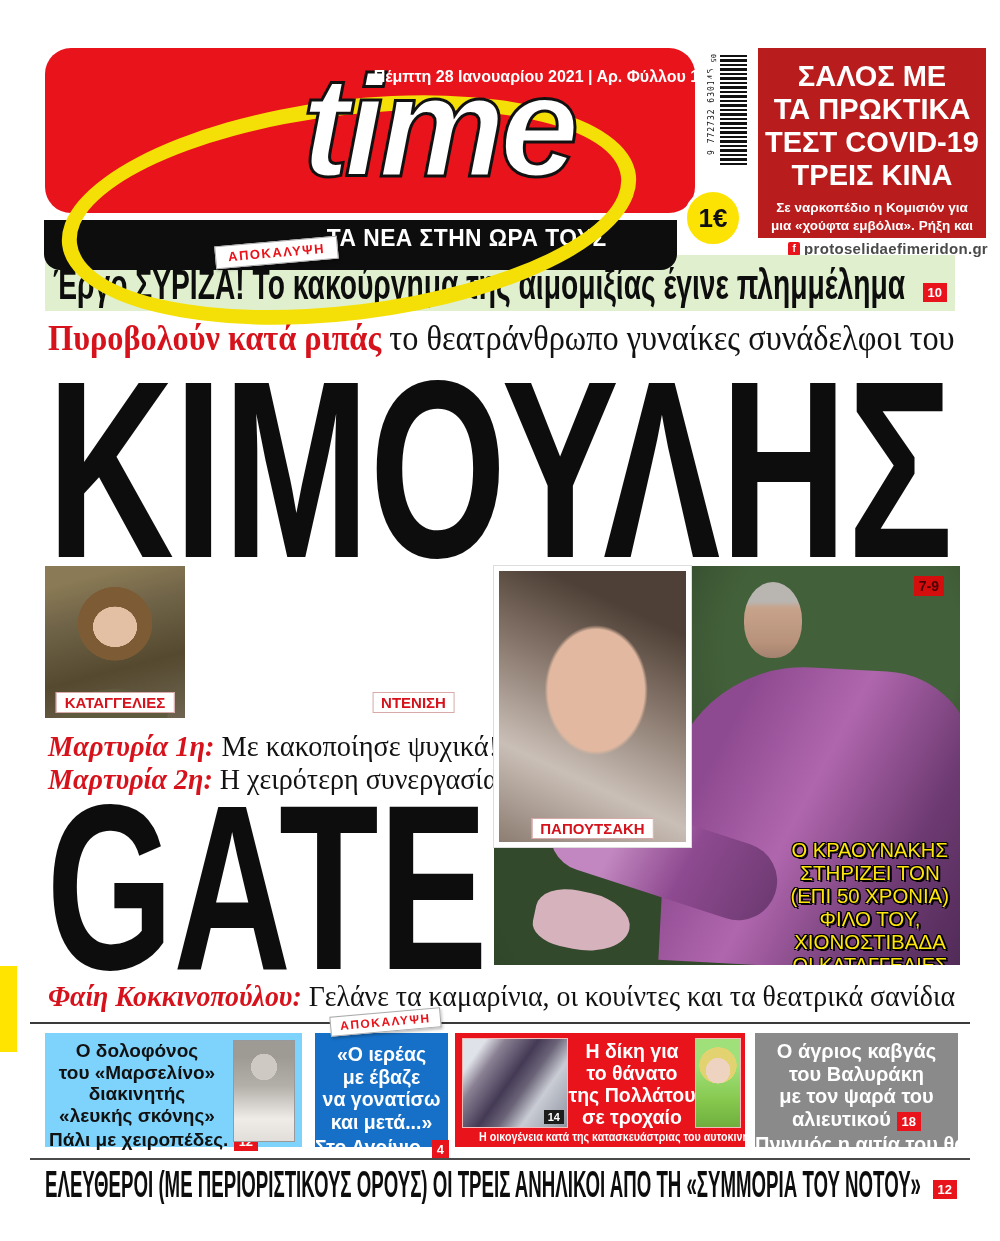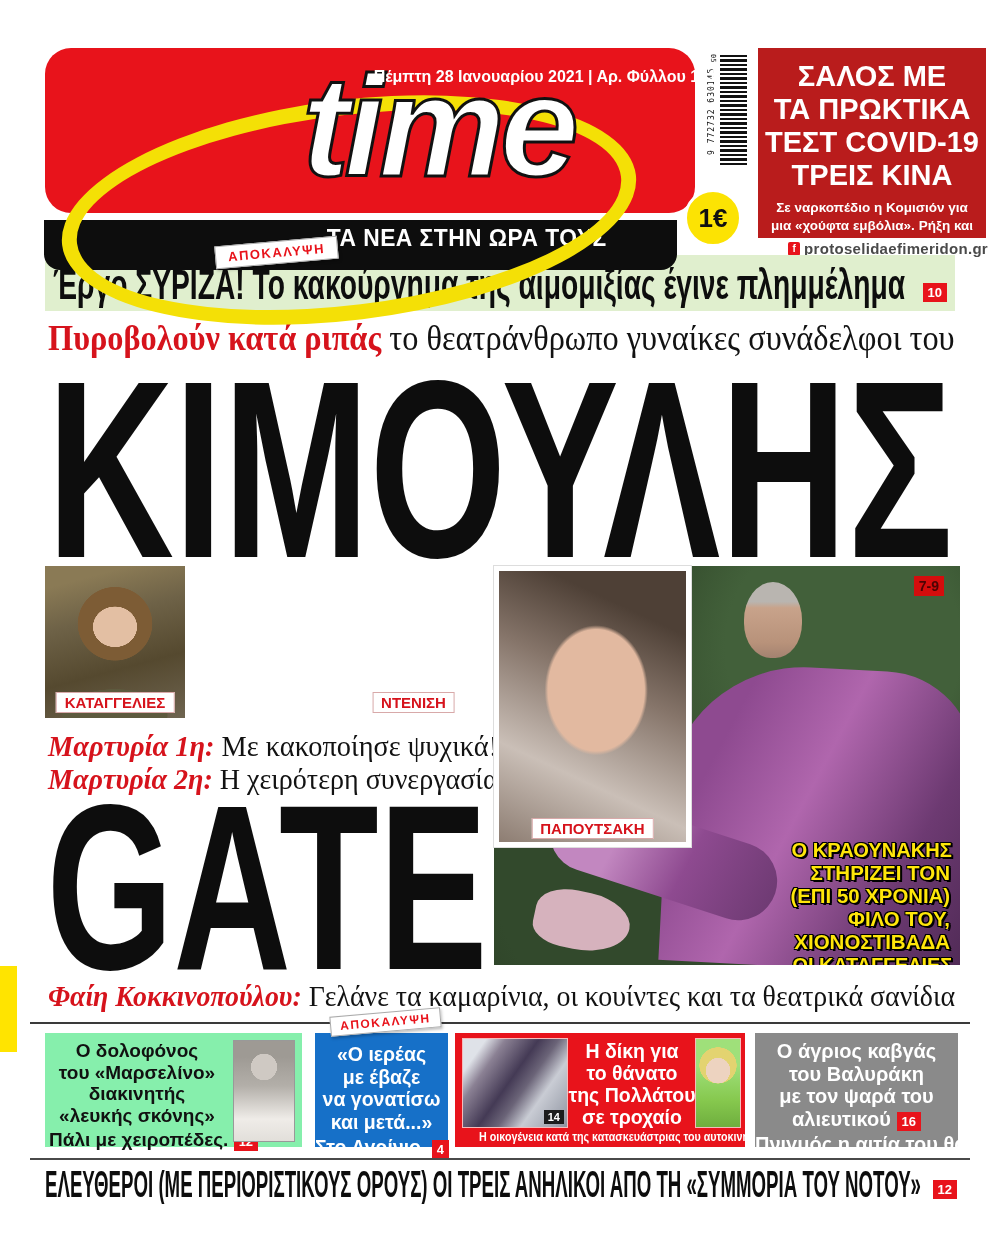--- a/index.html
+++ b/index.html
@@ -101,42 +101,42 @@
       border-radius:45% 30% 0 0;transform:rotate(3deg);
       background:linear-gradient(115deg,#8e4a90 0 20%,#b066ad 45%,#6d3a72 75%,#4f2a55);}
   .man .arm{position:absolute;left:52px;top:252px;width:235px;height:78px;border-radius:40px;
       transform:rotate(18deg);
       background:linear-gradient(100deg,#c287c0 0 30%,#8e4a90 60%,#6d3a72);}
   .man .hand{position:absolute;left:40px;top:326px;width:96px;height:58px;transform:rotate(12deg);
       border-radius:46% 54% 62% 38%;background:#d6b2bd;}
   .badge79{position:absolute;right:16px;top:10px;background:#d40d0d;color:#4a0404;
       font-weight:900;font-size:14px;padding:2px 5px;}
   .overlay{position:absolute;left:296px;top:272px;width:160px;text-align:center;}
-  .overlay div{font-weight:700;font-size:20.5px;line-height:23px;color:#ffe60a;white-space:nowrap;
-      text-shadow:2px 2px 0 #000,-1px -1px 0 #000,1px -1px 0 #000,-1px 1px 0 #000,2px 0 0 #000;text-align:right;}
+  .overlay div{font-weight:400;font-size:20.5px;line-height:23px;color:#ffe60a;white-space:nowrap;
+      text-shadow:2px 2px 0 #000,-1px -1px 0 #000,1px -1px 0 #000,-1px 1px 0 #000,2px 0 0 #000;}
 
   .pap-frame{left:494px;top:566px;width:197px;height:281px;background:#fff;z-index:2;
       box-shadow:0 0 0 1px #ddd;}
   .pap-photo{position:absolute;left:5px;top:5px;right:5px;bottom:5px;overflow:hidden;background:
       radial-gradient(ellipse 46% 40% at 52% 44%,#e2b9a0 0 56%,rgba(0,0,0,0) 60%),
       linear-gradient(205deg,#4e4036 0 18%,#86756a 42%,#cabfb7 72%,#8d7d72);}
   .pap-frame .caption{bottom:8px;}
 
   
   .quote{left:48px;top:979px;width:907px;white-space:nowrap;
          font-family:"Liberation Serif",serif;font-size:30px;}
   .quote .lead{color:#d6131c;font-weight:700;font-style:italic;}
   .quote .rest{color:#121212;}
   .divider1{left:30px;top:1022px;width:940px;height:2px;background:#3a3a3a;}
   .divider2{left:30px;top:1158px;width:940px;height:2px;background:#4a4a4a;}
   .ystrip{left:0;top:966px;width:17px;height:86px;background:#ffe400;}
 
   
   .teaser{top:1033px;height:114px;}
-  .t-yellow{left:45px;width:257px;background:#86efac;}
+  .t-yellow{left:45px;width:257px;background:#7dd3fc;}
   .t-yellow .col{position:absolute;left:4px;top:7px;width:176px;text-align:center;}
   .t-yellow .col div{font-weight:900;font-size:19px;line-height:21.5px;color:#111;white-space:nowrap;}
   .t-yellow .foot{margin-top:3px;font-weight:700;font-size:15px;color:#111;}
   .t-photo{position:absolute;right:7px;top:7px;width:60px;height:100px;border:1px solid #999;background:
       radial-gradient(ellipse 36% 22% at 50% 26%,#cfc9c3 0 60%,rgba(0,0,0,0) 61%),
       linear-gradient(180deg,#9e9a94 0 16%,#b3afa9 45%,#efece8 78%,#e2dfda);}
   .t-blue{left:315px;width:133px;background:#1670c8;text-align:center;color:#fff;}
   .t-blue .col{padding-top:10px;}
   .t-blue .col div{font-weight:900;font-size:19.5px;line-height:22.5px;white-space:nowrap;}
   .t-blue .foot{margin-top:3px;font-weight:700;font-size:15px;}
@@ -311,21 +311,21 @@
     </div>
   </div>
 
   <div class="abs teaser t-gray">
     <div class="col">
       <div><span class="fit">Ο άγριος καβγάς</span></div>
       <div><span class="fit">του Βαλυράκη</span></div>
       <div><span class="fit">με τον ψαρά του</span></div>
       <div>
         <span class="fit">αλιευτικού</span>
-        <span class="badge">16</span>
+        <span class="badge">18</span>
       </div>
       <div class="foot">Πνιγμός η αιτία του θανάτου.</div>
     </div>
   </div>
 
   <div class="abs divider2"></div>
 
   <div class="abs bottom-banner">
     <svg width="885" height="38" viewBox="0 0 885 38" style="position:absolute;left:0;top:0;">
       <text x="0" y="31" font-size="36" textLength="876" lengthAdjust="spacingAndGlyphs">ΕΛΕΥΘΕΡΟΙ (ΜΕ ΠΕΡΙΟΡΙΣΤΙΚΟΥΣ ΟΡΟΥΣ) ΟΙ ΤΡΕΙΣ ΑΝΗΛΙΚΟΙ ΑΠΟ ΤΗ «ΣΥΜΜΟΡΙΑ ΤΟΥ ΝΟΤΟΥ»</text>

